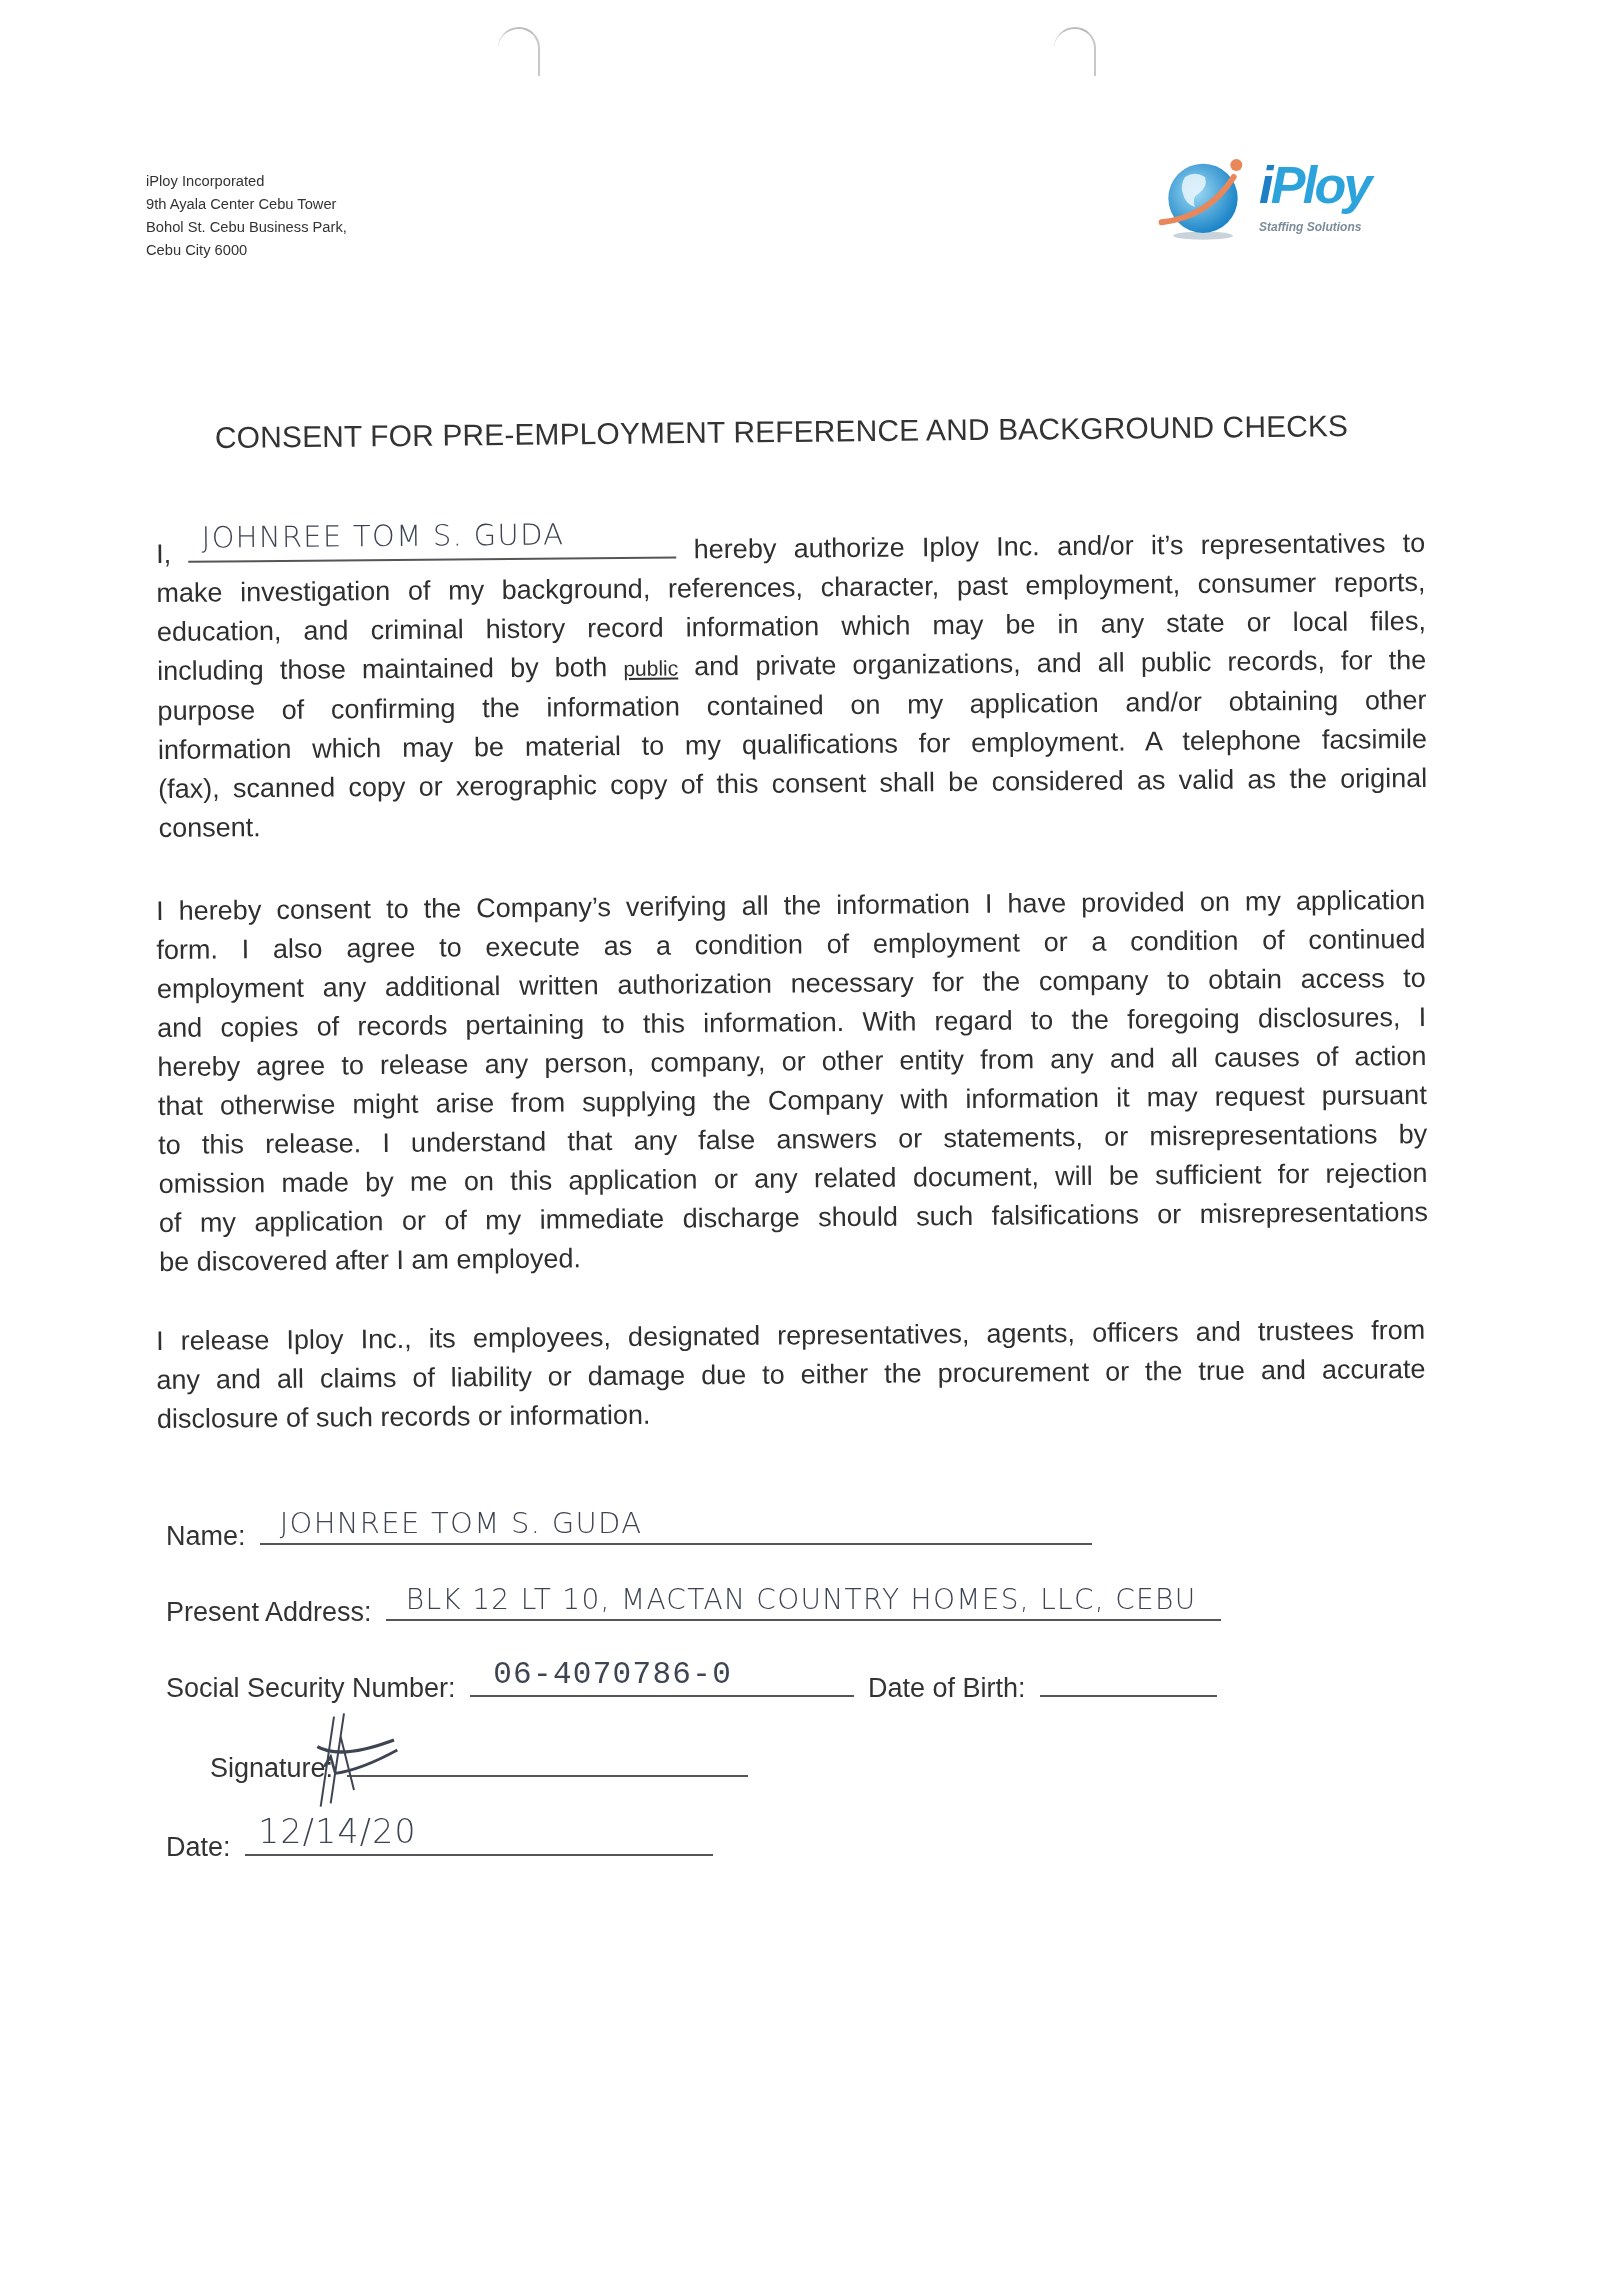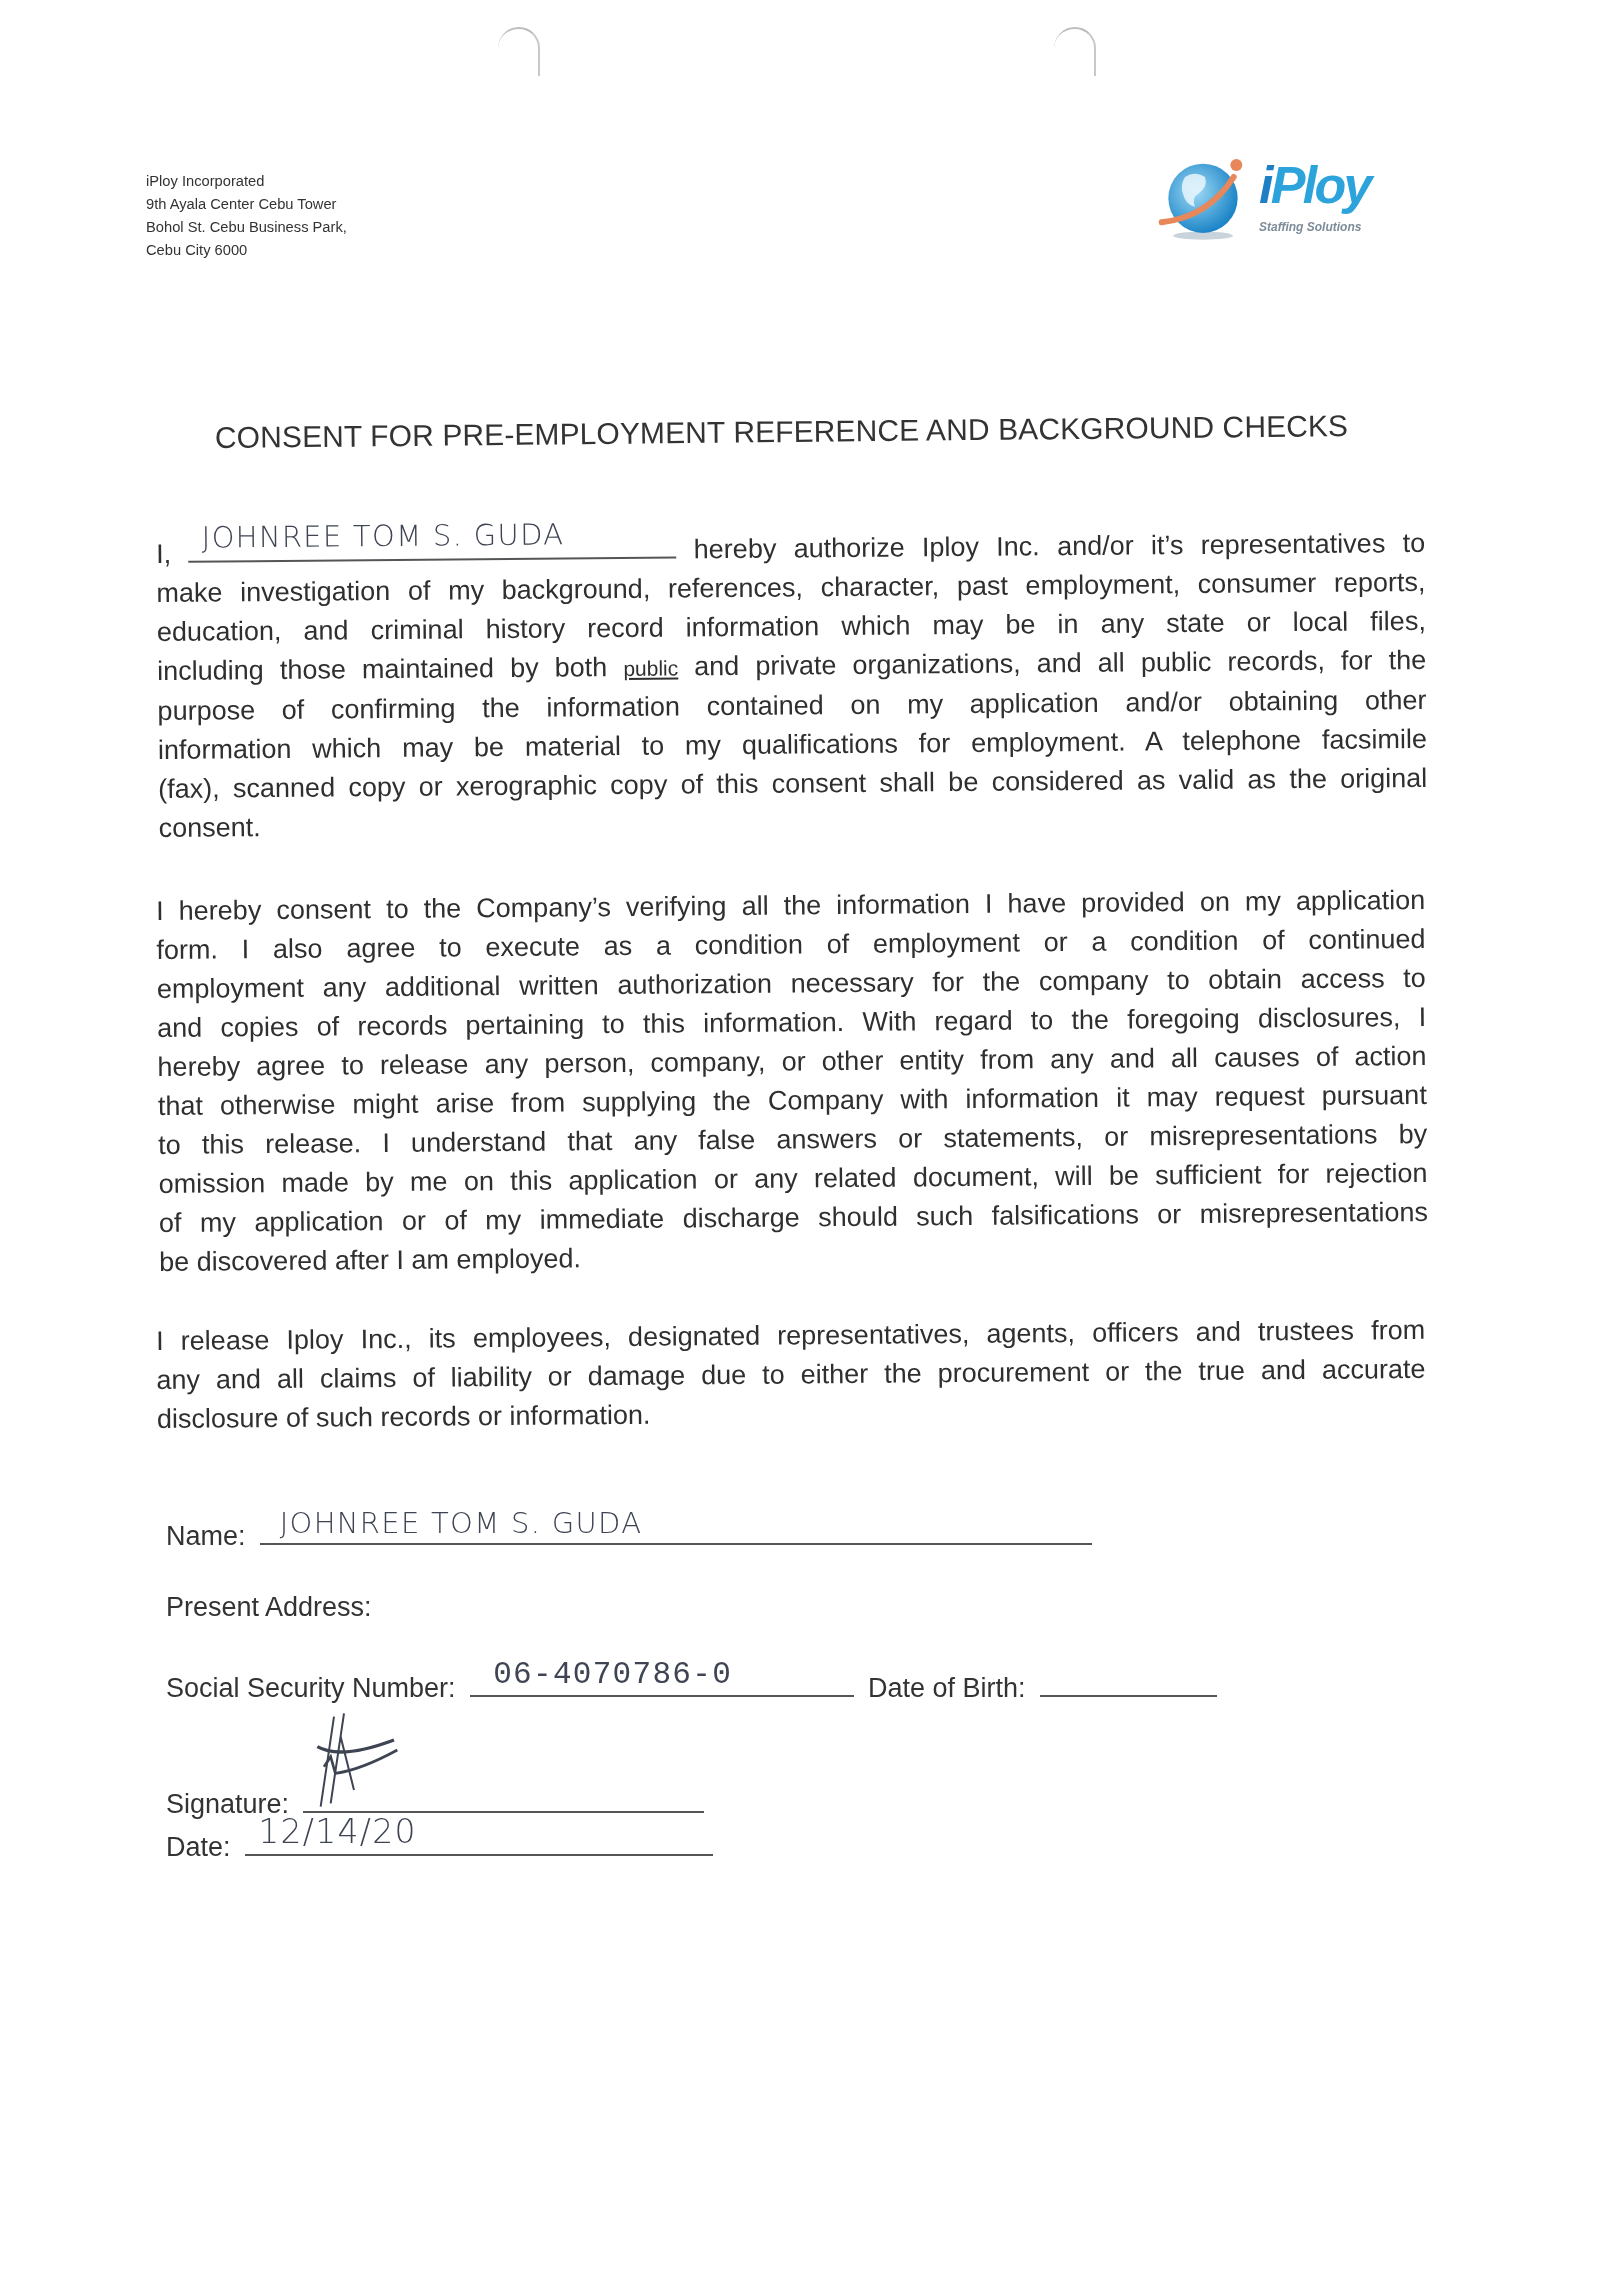--- a/index.html
+++ b/index.html
@@ -99,34 +99,37 @@
 
 <div class="field" style="top:1516px;">
   <span>Name:</span>
   <span class="blank" style="width:832px; height:27px;">
     <span class="hand" style="left:20px;">JOHNREE TOM S. GUDA</span>
   </span>
 </div>
 
 <div class="field" style="top:1592px;">
   <span>Present Address:</span>
+  <span class="blank" style="width:835px; height:27px;">
+    <span class="hand" style="left:20px; font-size:28px;">BLK 12 LT 10, MACTAN COUNTRY HOMES, LLC, CEBU</span>
+  </span>
 </div>
 
 <div class="field" style="top:1668px;">
   <span>Social Security Number:</span>
   <span class="blank" style="width:384px; height:27px;">
     <span class="hand" style="left:23.4px; font-size:31px;font-family:Liberation Mono, monospace;">06-4070786-0</span>
   </span>
   <span style="margin-left:6.7px;text-align:center;">Date of Birth:</span>
   <span class="blank" style="width:177px; height:27px;">
     <span class="hand"></span>
   </span>
 </div>
 
-<div class="field" style="top:1784px;">
+<div class="field" style="top:1748px;margin-left:44px;">
   <span>Signature:</span>
   <span class="blank" style="width:401px; height:27px;"></span>
 </div>
 <svg class="sig" width="200" height="100" viewBox="0 0 300 150" style="left:294px; top:1710px;">
   <path d="M60 10 L40 145 M75 5 L55 140 M70 40 L90 120" stroke="#3e4452" stroke-width="3" fill="none"></path>
   <path d="M35 55 Q70 75 150 45" stroke="#3e4452" stroke-width="5" fill="none"></path>
   <path d="M45 85 L55 70 L62 95 Q100 90 155 60" stroke="#3e4452" stroke-width="4" fill="none"></path>
 </svg>
 
 <div class="field" style="top:1827px;">

